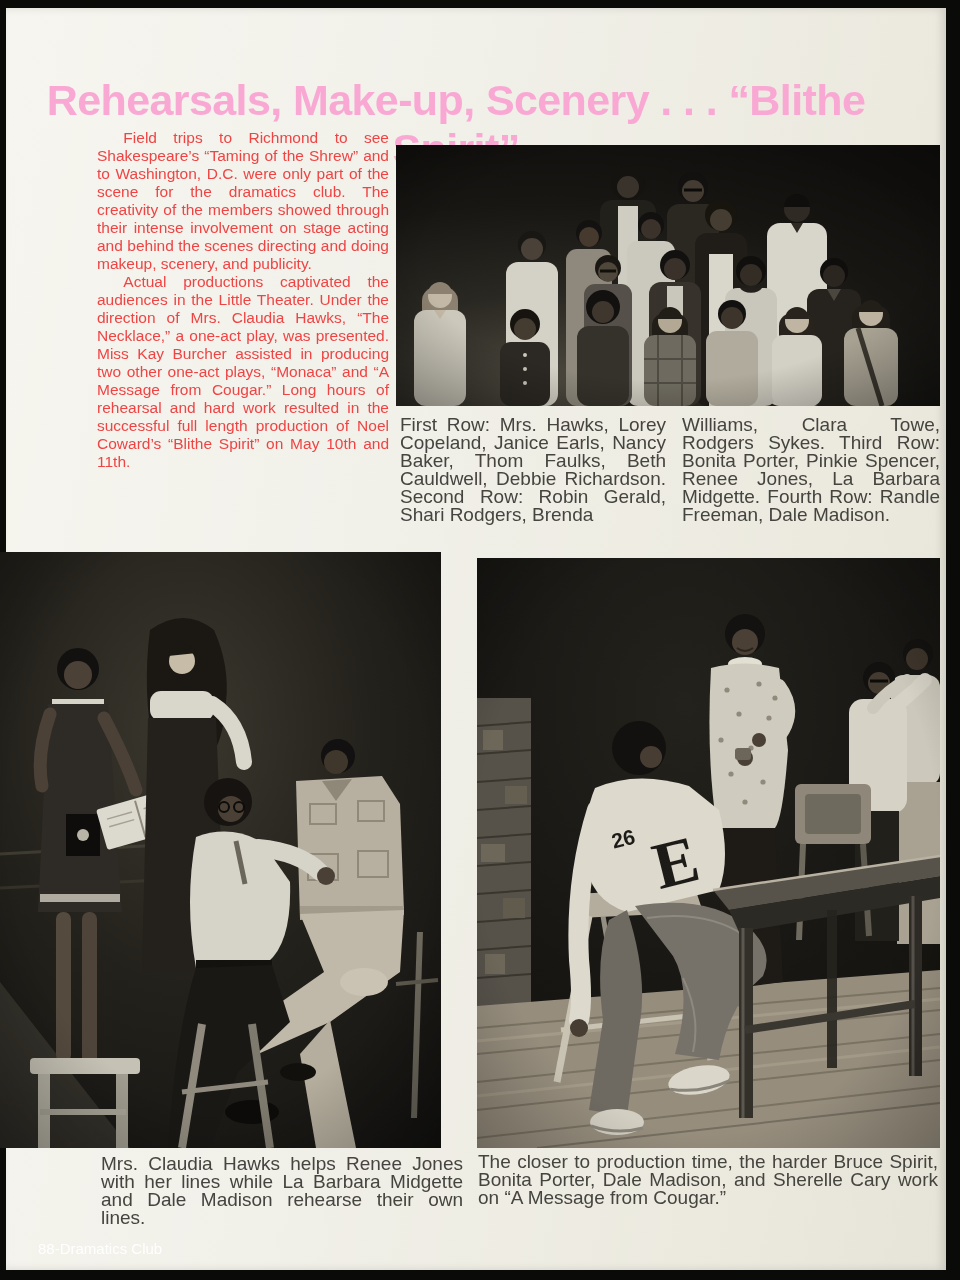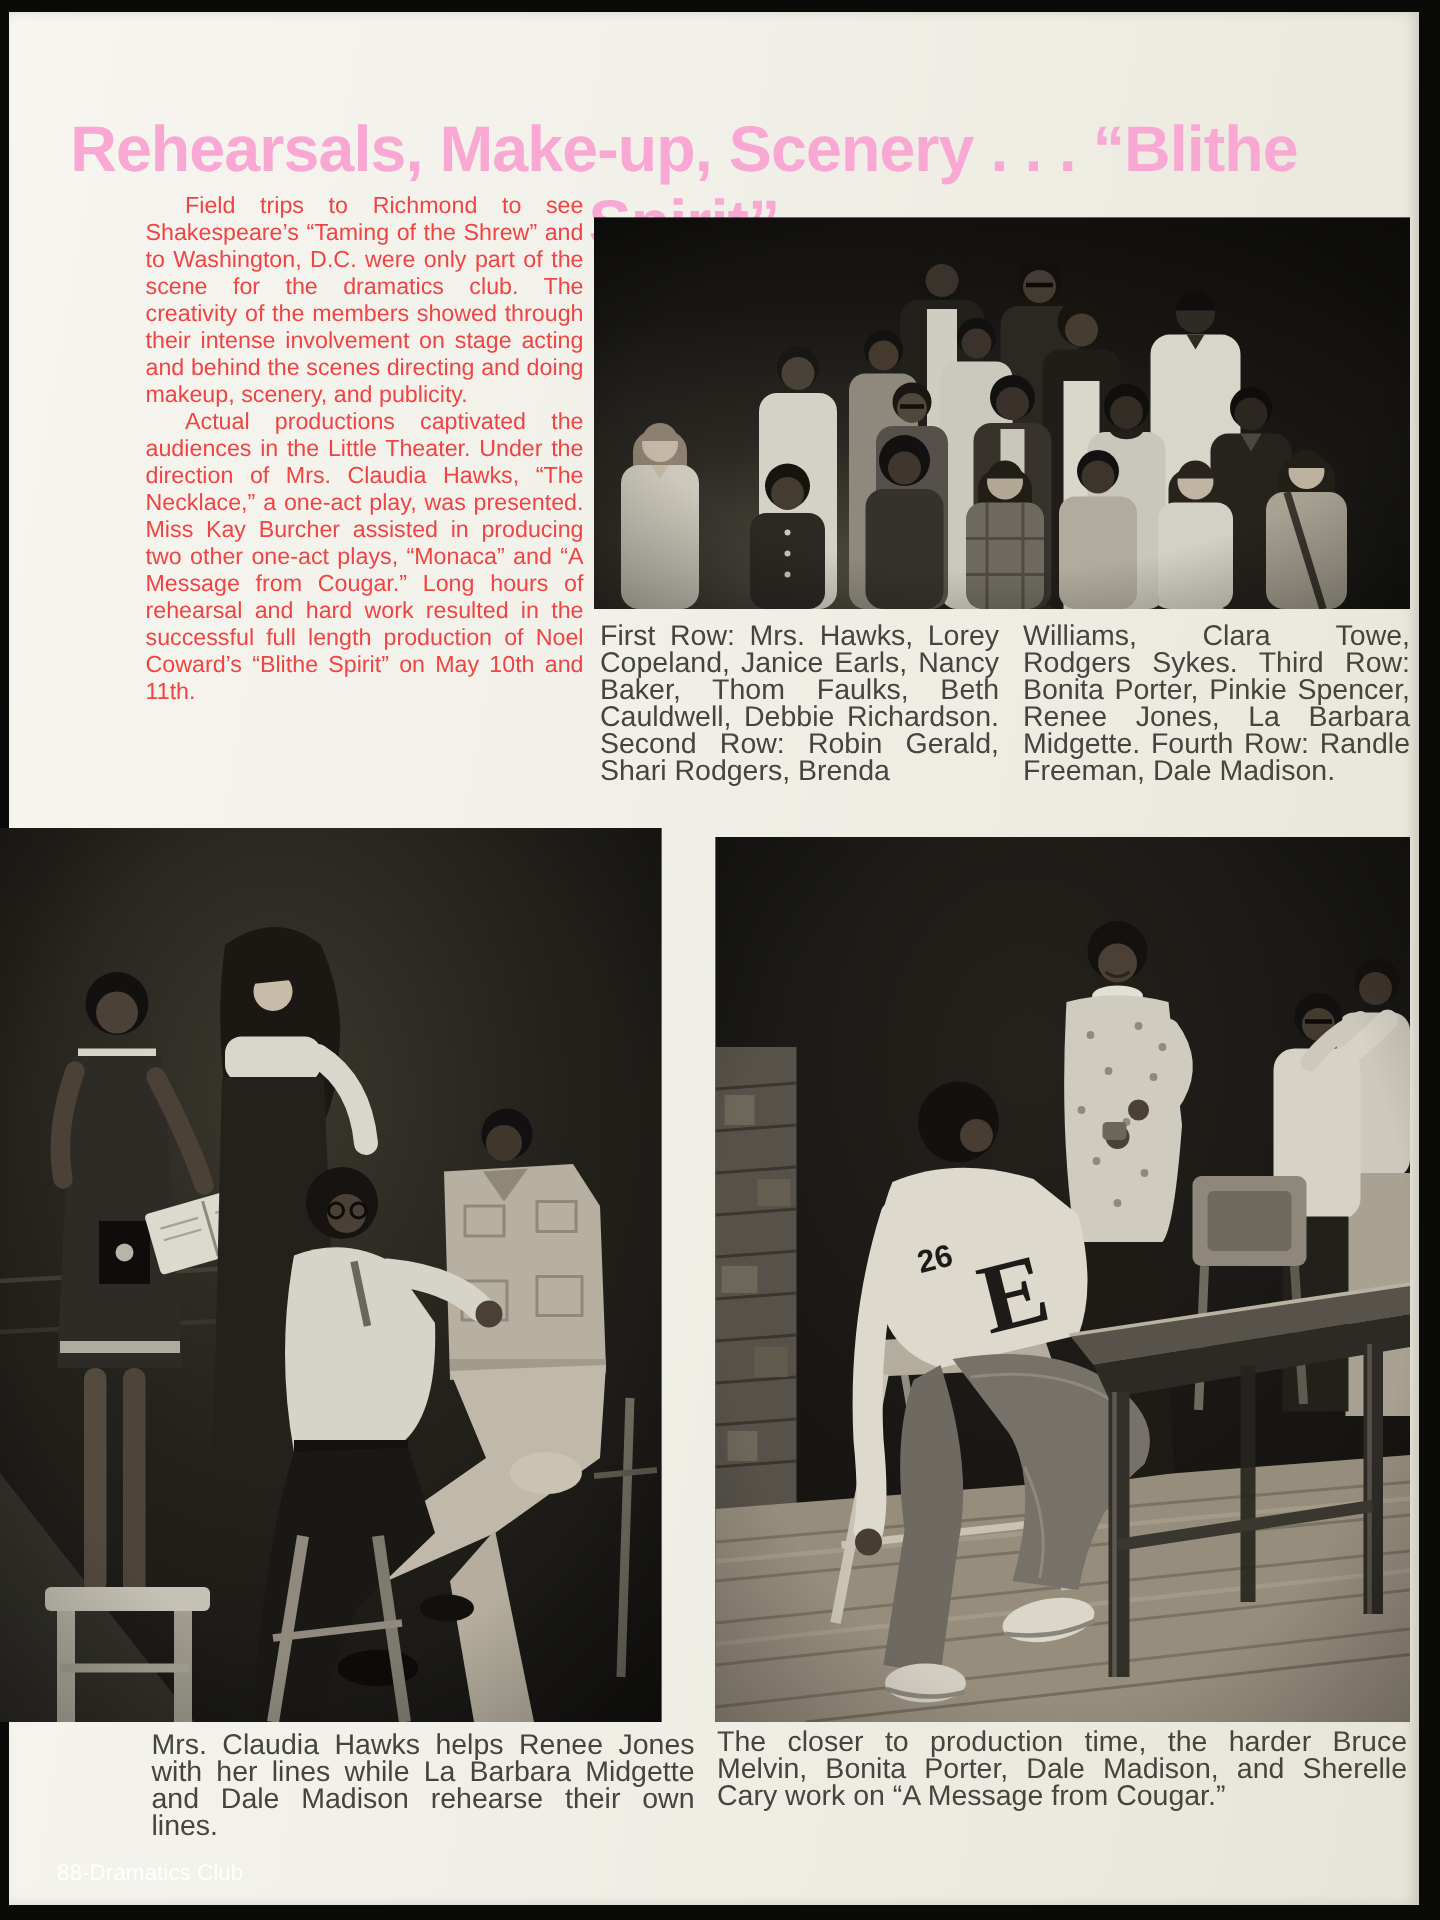--- a/index.html
+++ b/index.html
@@ -381,16 +381,16 @@
         <rect x="432" y="338" width="13" height="180" fill="#2e2b26"></rect>
         <line x1="436" y1="338" x2="436" y2="518" stroke="#55514a" stroke-width="3"></line>
         <rect x="350" y="352" width="10" height="158" fill="#26231e" opacity="0.9"></rect>
         <line x1="268" y1="472" x2="438" y2="446" stroke="#3a3731" stroke-width="8"></line>
       </g>
       <rect width="463" height="590" fill="url(#vig3)"></rect>
     </svg>
   </figure>
 
   <div class="caption rehearsal-caption">Mrs. Claudia Hawks helps Renee Jones with her lines while La Barbara Midgette and Dale Madison rehearse their own lines.</div>
-  <div class="caption production-caption">The closer to production time, the harder Bruce Melvin, Bonita Porter, Dale Madison, and Sherelle Cary work on “A Message from Cougar.”</div>
+  <div class="caption production-caption">The closer to production time, the harder Bruce Spirit, Bonita Porter, Dale Madison, and Sherelle Cary work on “A Message from Cougar.”</div>
 
   <div class="page-footer">88-Dramatics Club</div>
 </div>
 
 </body></html>

